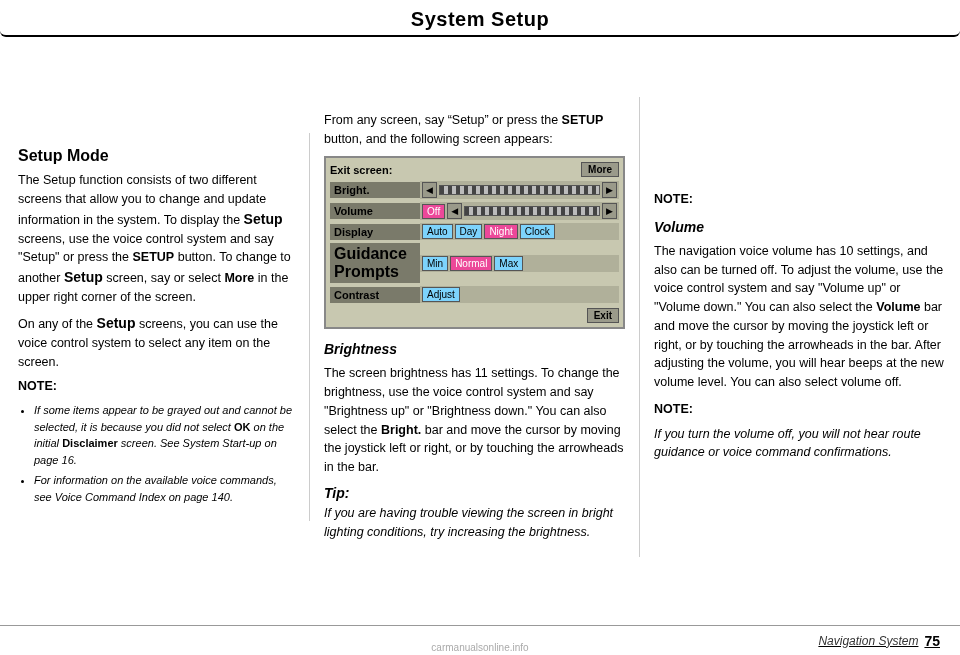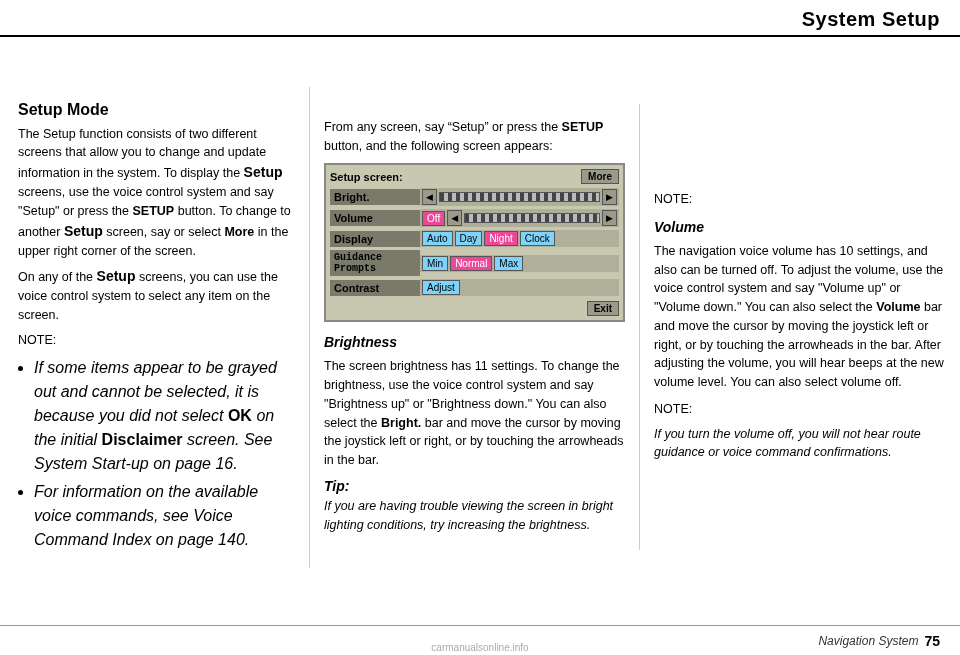--- a/index.html
+++ b/index.html
@@ -8,26 +8,27 @@
       font-size: 13px;
       background: #fff;
       width: 960px;
       height: 655px;
       overflow: hidden;
       position: relative;
     }
 
     
     .page-header {
-      text-align: right;
+      text-align: center;
       padding: 8px 20px 4px 20px;
       border-bottom: 2px solid #000;
       font-size: 20px;
       font-weight: bold;
       letter-spacing: 0.5px;
+      border-radius: 6px;
     }
 
     
     .content-area {
       display: flex;
       flex-direction: row;
       height: calc(655px - 45px - 30px);
       align-items: center;
     }
 
@@ -57,31 +58,31 @@
       margin-bottom: 6px;
     }
 
     p {
       font-size: 12.5px;
       line-height: 1.5;
       margin-bottom: 6px;
     }
 
     .note-label {
-      font-weight: normal;
+      font-weight: bold;
       font-size: 12.5px;
     }
 
     ul {
       margin-left: 16px;
       margin-bottom: 6px;
     }
 
     ul li {
-      font-size: 16px;
+      font-size: 11px;
       line-height: 1.5;
       margin-bottom: 4px;
       font-style: italic;
     }
 
     .bold-inline { font-weight: bold; font-style: normal; }
     .setup-large { font-size: 14px; font-weight: bold; font-style: normal; }
 
     
     .setup-screen {
@@ -207,20 +208,21 @@
       bottom: 0;
       left: 0;
       right: 0;
       height: 30px;
       display: flex;
       align-items: center;
       justify-content: flex-end;
       padding: 12px 20px;
       border-top: 1px solid #999;
       font-size: 12px;
+      text-decoration: underline;
     }
 
     .footer-text {
       font-style: italic;
       color: #333;
     }
 
     .footer-page {
       font-weight: bold;
       font-size: 14px;
@@ -280,21 +282,21 @@
   <div class="col-middle">
     <p>
       <span>From any screen, say “Setup” or press the</span>
       <span class="bold-inline">SETUP</span>
       <span>button, and the following screen appears:</span>
     </p>
 
     <div class="setup-screen">
 
       <div class="screen-title-row">
-        <span class="screen-label">Setup screen:</span>
+        <span class="screen-label">Exit screen:</span>
         <button class="screen-btn">More</button>
       </div>
 
       <div class="screen-row">
         <div class="row-label">Bright.</div>
         <div class="row-content">
           <button class="arrow-btn">◀</button>
           <div class="brightness-slider"></div>
           <button class="arrow-btn">▶</button>
         </div>
@@ -314,21 +316,21 @@
         <div class="row-label">Display</div>
         <div class="row-content">
           <button class="option-btn">Auto</button>
           <button class="option-btn">Day</button>
           <button class="option-btn active">Night</button>
           <button class="option-btn">Clock</button>
         </div>
       </div>
 
       <div class="screen-row">
-        <div class="row-label" style="font-size:10px;font-family:Liberation Mono, monospace;">Guidance Prompts</div>
+        <div class="row-label" style="font-size:16px;">Guidance Prompts</div>
         <div class="row-content">
           <button class="option-btn">Min</button>
           <button class="option-btn active">Normal</button>
           <button class="option-btn">Max</button>
         </div>
       </div>
 
       <div class="screen-row">
         <div class="row-label">Contrast</div>
         <div class="row-content">

